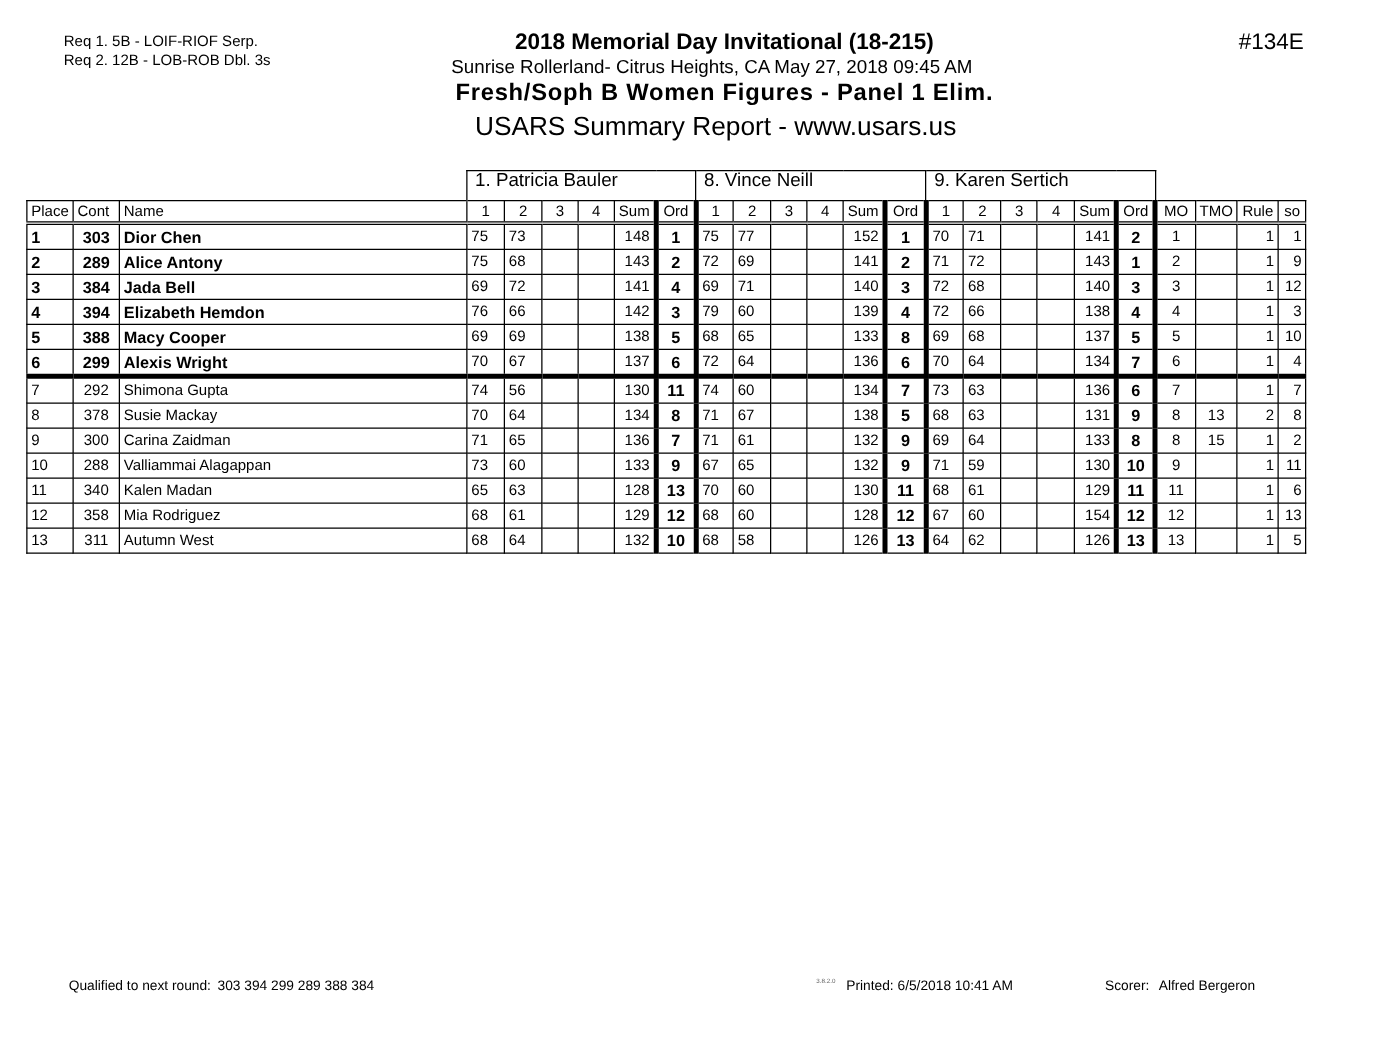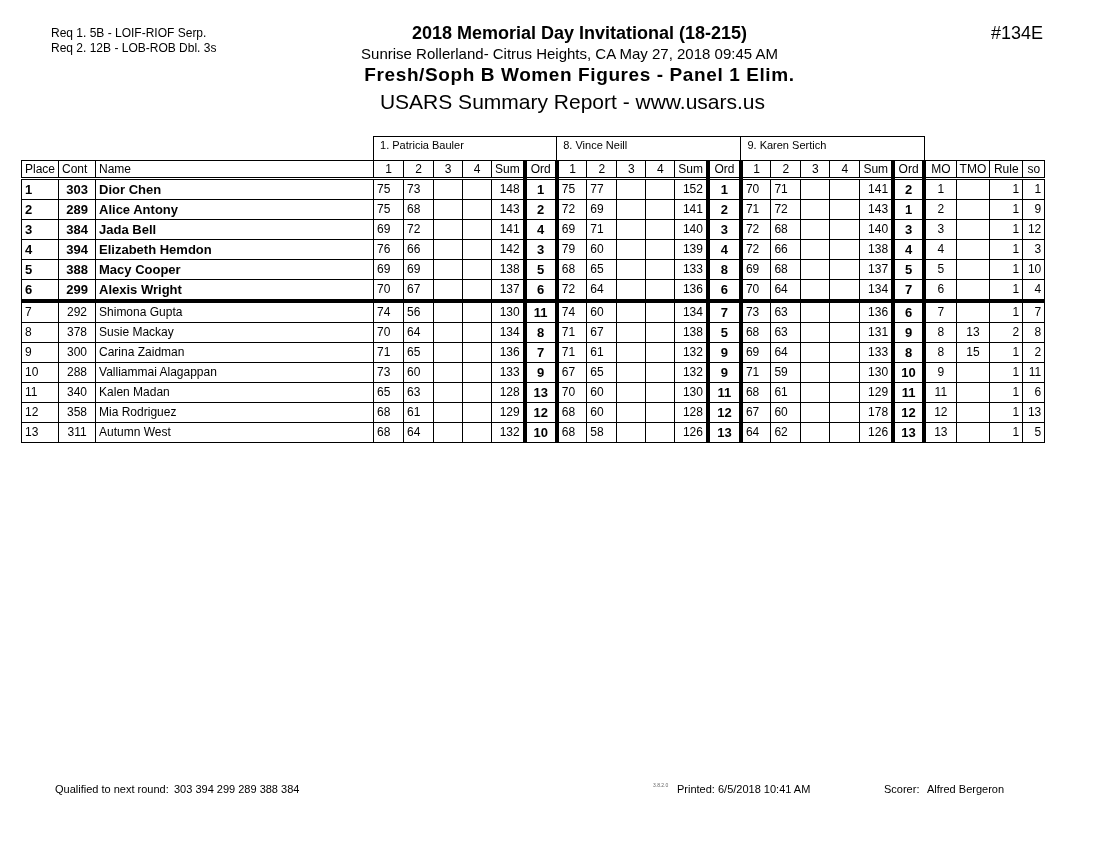--- a/index.html
+++ b/index.html
@@ -11,21 +11,21 @@
   .t1 { top:23px; font-size:18px; font-weight:bold; left:0; width:1103px; }
   .t2 { top:45px; font-size:15px; left:0; width:1083px; }
   .t3 { top:64px; font-size:19px; font-weight:bold; letter-spacing:0.6px; left:0; width:1103px; }
   .t4 { top:90px; font-size:21px; left:0; width:1089px; }
   .evnum { top:23px; left:963px; font-size:18px; font-weight:normal; }
 
   table.sheet { position:absolute; left:21px; top:136px; border-collapse:collapse; table-layout:fixed; font-size:12px; }
   table.sheet td { border:1px solid #000; padding:0 3px; height:19px; line-height:19px; white-space:nowrap; overflow:hidden; }
   table.sheet tr.judges td { height:22px; line-height:14px; vertical-align:top; padding-top:1px; }
   table.sheet tr.judges td.blank { border:none; }
-  table.sheet tr.judges td.judge { border-bottom:none; padding-left:6px; font-size:11px; }
+  table.sheet tr.judges td.judge { border-bottom:none; padding-left:6px; font-size:15px; }
   table.sheet tr.colhdr td { height:16px; line-height:16px; vertical-align:bottom; border-bottom:3px double #000;margin-left:16px; }
   td.c { text-align:center; }
   td.r { text-align:right; }
   td.thickR { border-right:4px solid #000 !important; }
   td.ord { font-weight:bold; text-align:center; font-size:13px; }
   tr.qual td { font-weight:bold; font-size:13px; }
   tr.qual td.score, tr.qual td.sumc, tr.qual td.mo, tr.qual td.small { font-weight:normal; font-size:12px; }
   tr.cut td { border-bottom:4px solid #000; }
   .foot { top:783px; font-size:11px; }
   .ver { font-size:5px; color:#666; top:782px; left:625px; }
@@ -415,21 +415,21 @@
         <td class="score">68</td>
         <td class="score">60</td>
         <td class="score"></td>
         <td class="score"></td>
         <td class="r sumc thickR">128</td>
         <td class="ord thickR">12</td>
         <td class="score">67</td>
         <td class="score">60</td>
         <td class="score"></td>
         <td class="score"></td>
-        <td class="r sumc thickR">178</td>
+        <td class="r sumc thickR">154</td>
         <td class="ord thickR">12</td>
         <td class="c mo">12</td>
         <td class="c small"></td>
         <td class="r small">1</td>
         <td class="r small">13</td>
       </tr>
       <tr>
         <td>13</td>
         <td class="c">311</td>
         <td>Autumn West</td>

